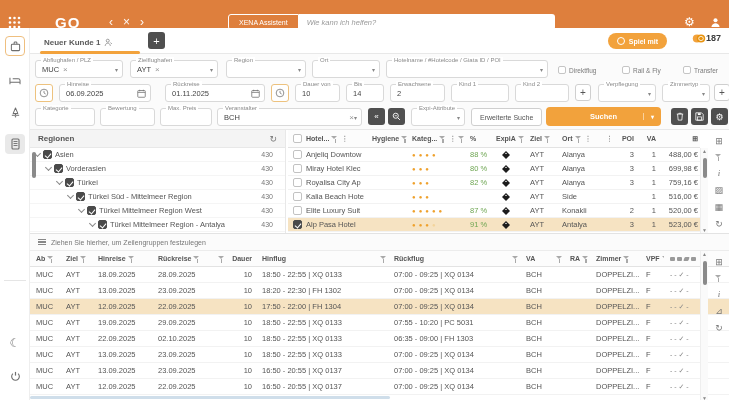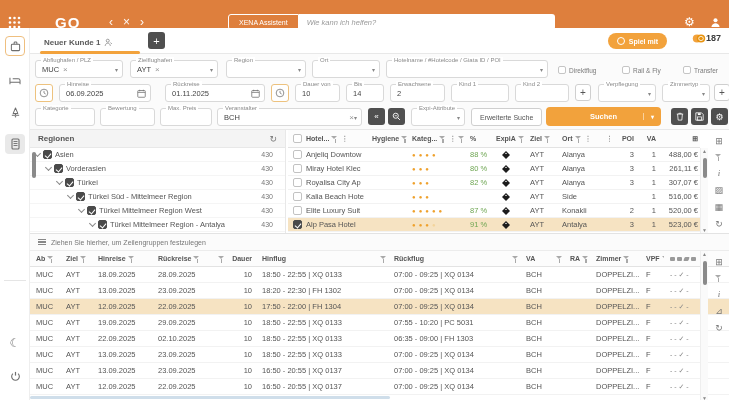--- a/index.html
+++ b/index.html
@@ -499,21 +499,21 @@
       <svg width="8" height="8" viewBox="0 0 10 10">
         <path d="M5 0 L10 5 L5 10 L0 5 Z" fill="#1c1c1c"></path>
                 <circle cx="5" cy="3" r="0.9" fill="#fff"></circle>
       </svg>
     </span>
     <span class="hc hc-ziel">AYT</span>
     <span class="hc hc-ort">Alanya</span>
     <span class="hc hc-k"></span>
     <span class="hc hc-poi">3</span>
     <span class="hc hc-va">1</span>
-    <span class="hc hc-price">261,11 €</span>
+    <span class="hc hc-price">699,98 €</span>
   </div>
           <div class="h-row">
     <span class="hc hc-cb">
               <span class="cbx"></span>
             </span>
     <span class="hc hc-name">Royalisa City Ap</span>
     <span class="hc hc-hyg"></span>
     <span class="hc hc-kat">
               <span class="star">●</span>
               <span class="star">●</span>
@@ -525,21 +525,21 @@
       <svg width="8" height="8" viewBox="0 0 10 10">
         <path d="M5 0 L10 5 L5 10 L0 5 Z" fill="#1c1c1c"></path>
                 <circle cx="5" cy="3" r="0.9" fill="#fff"></circle>
       </svg>
     </span>
     <span class="hc hc-ziel">AYT</span>
     <span class="hc hc-ort">Alanya</span>
     <span class="hc hc-k"></span>
     <span class="hc hc-poi">3</span>
     <span class="hc hc-va">1</span>
-    <span class="hc hc-price">307,07 €</span>
+    <span class="hc hc-price">759,16 €</span>
   </div>
           <div class="h-row">
     <span class="hc hc-cb">
               <span class="cbx"></span>
             </span>
     <span class="hc hc-name">Kalia Beach Hote</span>
     <span class="hc hc-hyg"></span>
     <span class="hc hc-kat">
               <span class="star">●</span>
               <span class="star">●</span>

